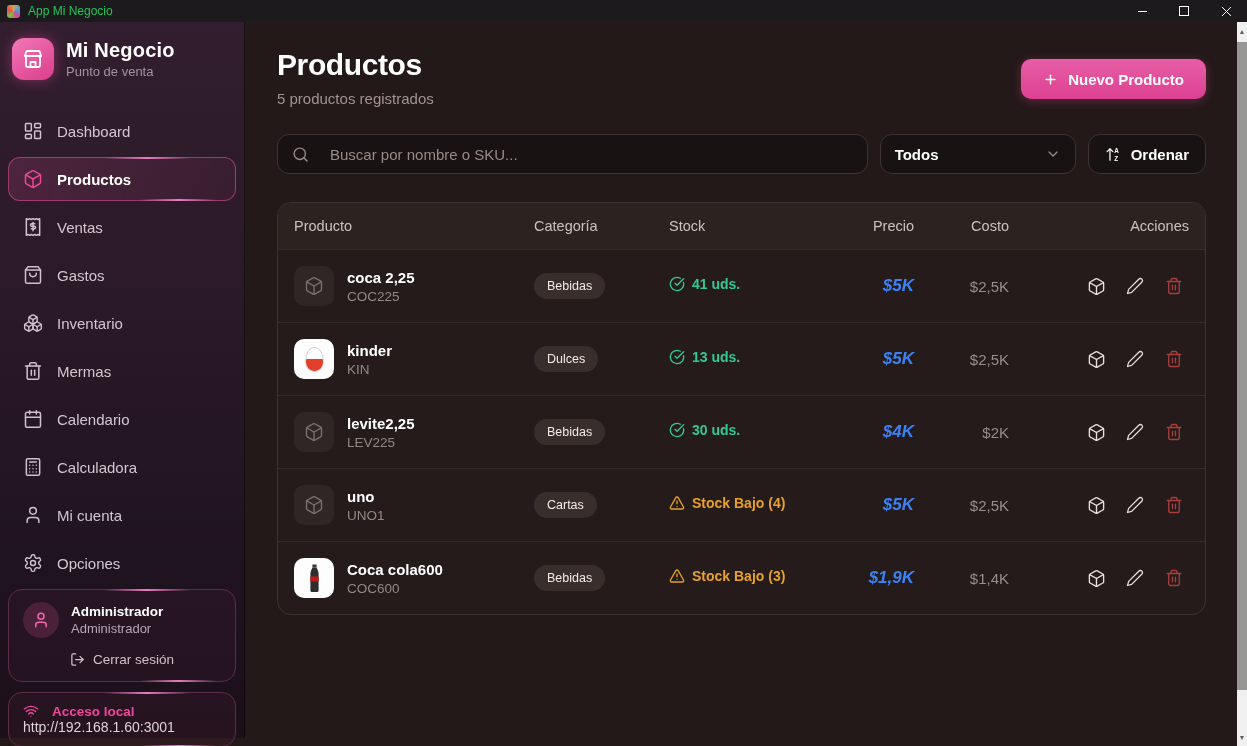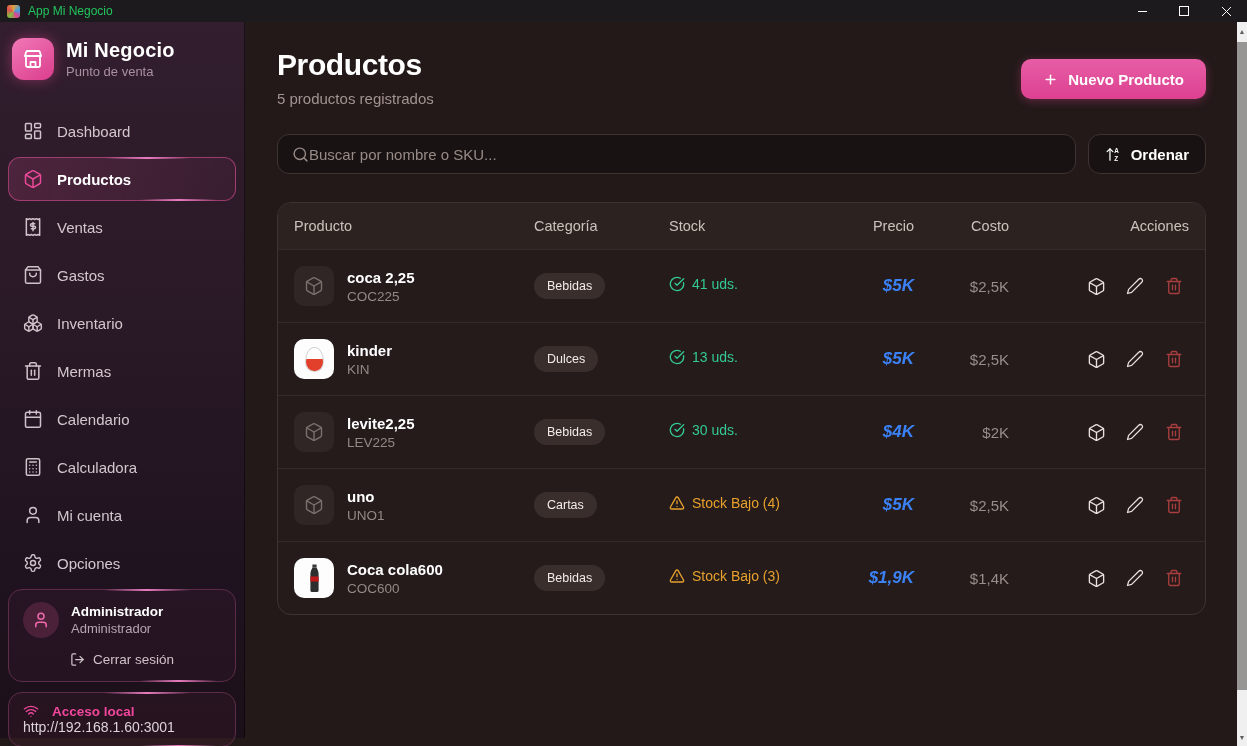--- a/index.html
+++ b/index.html
@@ -91,21 +91,21 @@
   .btn-primary {
     margin-top:11px; height:40px; padding:0 22px; border:none; border-radius:10px; cursor:pointer;
     background:linear-gradient(180deg,#e75da6,#dc4190); color:#fff; font-size:15px; font-weight:700;
     display:flex; align-items:center; gap:10px; font-family:inherit;
     box-shadow:0 2px 10px rgba(220,65,144,.35);
   }
 
   .toolbar { display:flex; gap:12px; margin-top:27px; }
   .search-box {
     flex:1; height:40px; border:1px solid #3e3331; border-radius:12px;
-    background:rgba(0,0,0,.28); display:flex; align-items:center; gap:0; padding:0 14px;
+    background:rgba(0,0,0,.28); display:flex; align-items:center; gap:21px; padding:0 14px;
   }
   .search-box input {
     flex:1; background:transparent; border:none; outline:none; color:#e8e0dd;
     font-size:15px; font-family:inherit;
   }
   .search-box input::placeholder { color:#978b87; }
   .select-box {
     width:196px; height:40px; border:1px solid #3e3331; border-radius:12px;
     background:rgba(0,0,0,.28); display:flex; align-items:center; justify-content:space-between;
     padding:0 14px; cursor:pointer;
@@ -131,21 +131,21 @@
   .thumb-ph { background:#2f2625; color:#7c6f6c; }
   .thumb-white { background:#fdfdfd; }
   .egg { width:19px; height:25px; border:1px solid #d8d3d3; border-radius:50% 50% 48% 48% / 60% 60% 42% 42%; background:linear-gradient(180deg,#ffffff 0 46%, #e3402c 46%); }
   .pname { font-size:15px; font-weight:700; color:#fff; }
   .psku { font-size:13.5px; color:#948883; margin-top:3px; }
 
   .badge {
     display:inline-block; background:#3a2e2d; color:#f2ece9; font-size:12.5px; font-weight:400;
     padding:6px 13px; border-radius:999px;
   }
-  .stock { display:inline-flex; align-items:center; gap:7px; font-size:14px; font-weight:400; }
+  .stock { display:inline-flex; align-items:center; gap:7px; font-size:14px; font-weight:700; }
   .stock.ok { color:var(--ok,#33c993); }
   .stock.low { color:var(--low,#e7a12c); }
 
   .price { font-size:17px; font-weight:800; color:#3b82f6;font-style:italic; }
   .cost { font-size:15px; color:#998d89; }
 
   .c-actions { display:flex; justify-content:flex-end; gap:9px; }
   .act { width:30px; height:30px; display:flex; align-items:center; justify-content:center; background:transparent; border:none; cursor:pointer; color:#e8e1de; }
   .act.danger { color:var(--danger,#a83e3e); }
 
@@ -384,20 +384,28 @@
   <div class="toolbar">
     <div class="search-box">
       <span>
           <svg width="17" height="17" viewBox="0 0 24 24" fill="none" stroke="#978b87" stroke-width="2" stroke-linecap="round">
             <circle cx="11" cy="11" r="8"></circle>
             <path d="m21 21-4.3-4.3"></path>
           </svg>
         </span>
       <input type="text" placeholder="Buscar por nombre o SKU..." style="">
     </div>
+    <div class="select-box">
+      <span class="sel-val">Todos</span>
+      <span>
+          <svg width="16" height="16" viewBox="0 0 24 24" fill="none" stroke="#978b87" stroke-width="2" stroke-linecap="round" stroke-linejoin="round">
+            <path d="m6 9 6 6 6-6"></path>
+          </svg>
+        </span>
+    </div>
     <button class="btn-sort">
       <span>
           <svg width="17" height="17" viewBox="0 0 24 24" fill="none" stroke="#fff" stroke-width="1.8" stroke-linecap="round" stroke-linejoin="round">
             <path d="m3 8 4-4 4 4"></path>
             <path d="M7 4v16"></path>
             <text x="13" y="10" font-size="9" fill="#fff" stroke="none" font-family="Liberation Sans, sans-serif">A</text>
             <text x="13" y="21" font-size="9" fill="#fff" stroke="none" font-family="Liberation Sans, sans-serif">Z</text>
           </svg>
         </span>
       <span>Ordenar</span>

